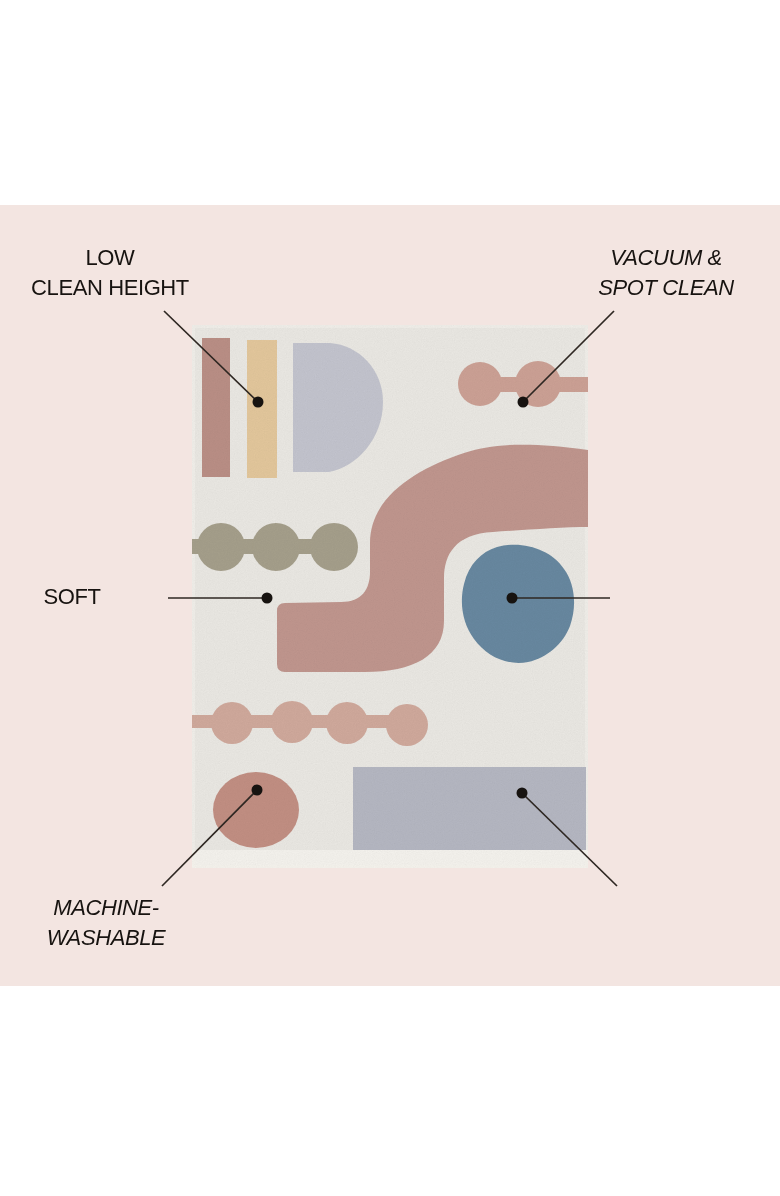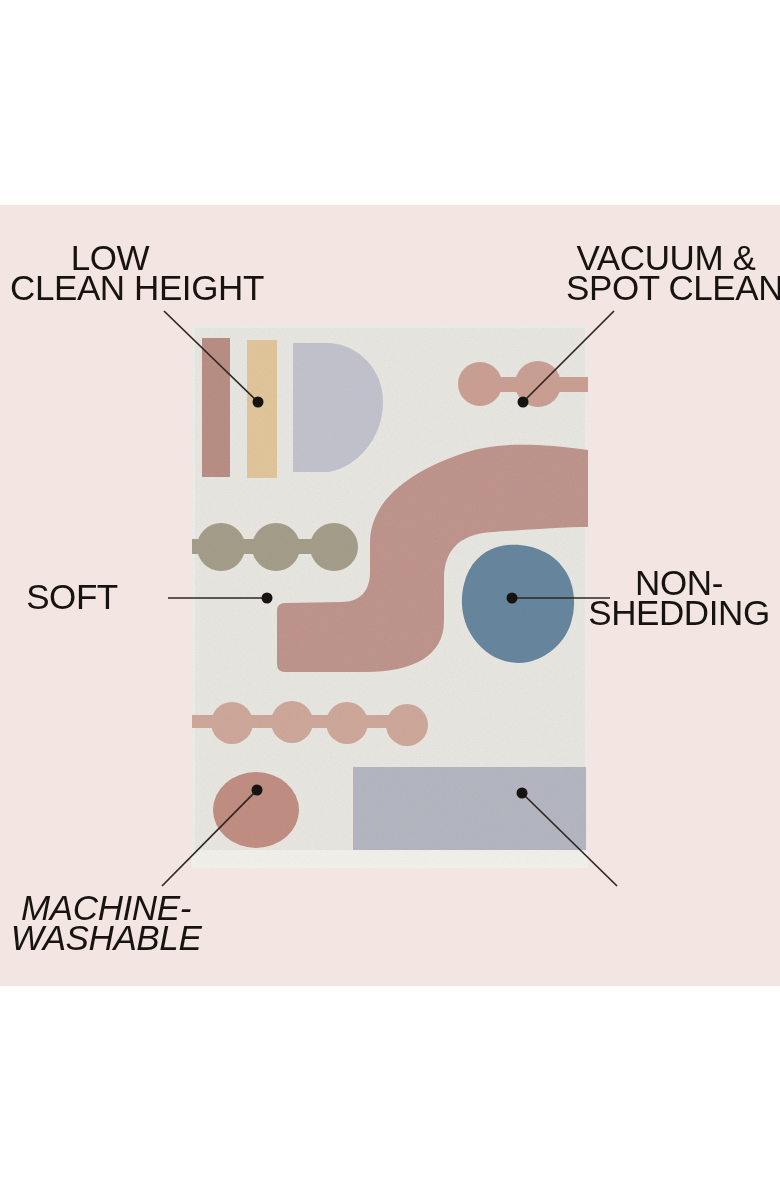--- a/index.html
+++ b/index.html
@@ -12,26 +12,26 @@
     position:absolute;left:0;top:205px;width:780px;height:781px;
     background:var(--panel,#f3e5e1);
   }
   .rug-svg{position:absolute;left:192px;top:325px;width:396px;height:543px;}
   .overlay-svg{position:absolute;left:0;top:0;width:780px;height:1196px;pointer-events:none;}
   .leader{stroke:var(--line,#2e2722);stroke-width:1.7;fill:none;}
   .dot{fill:var(--ink,#171310);}
   .callout{
     position:absolute;width:200px;text-align:center;
     color:var(--ink,#171310);
-    font-size:35px;line-height:30px;font-weight:500;letter-spacing:-0.4px;
+    font-size:22px;line-height:30px;font-weight:500;letter-spacing:-0.4px;
     white-space:nowrap;
   }
   .callout span{display:block;}
   .c-low{left:10px;top:243px;}
-  .c-vac{left:566px;top:243px;}
+  .c-vac{left:566px;top:243px;font-style:italic;}
   .c-soft{left:-28px;top:582px;}
   .c-non{left:579px;top:568px;}
   .c-mach{left:6px;top:893px;font-style:italic;}
   .c-pet{left:570px;top:893px;}
 </style>
 </head>
 <body>
 
 <div class="stage">
 
@@ -117,24 +117,20 @@
 
   <div class="callout c-vac">
     <span>VACUUM &amp;</span>
     <span>SPOT CLEAN</span>
   </div>
 
   <div class="callout c-soft">
     <span>SOFT</span>
   </div>
 
-  <div class="callout c-non">
-    <span>NON-</span>
-    <span>SHEDDING</span>
-  </div>
 
   <div class="callout c-mach">
     <span>MACHINE-</span>
     <span>WASHABLE</span>
   </div>
 
   <div class="callout c-pet">
   </div>
 
 </div>

